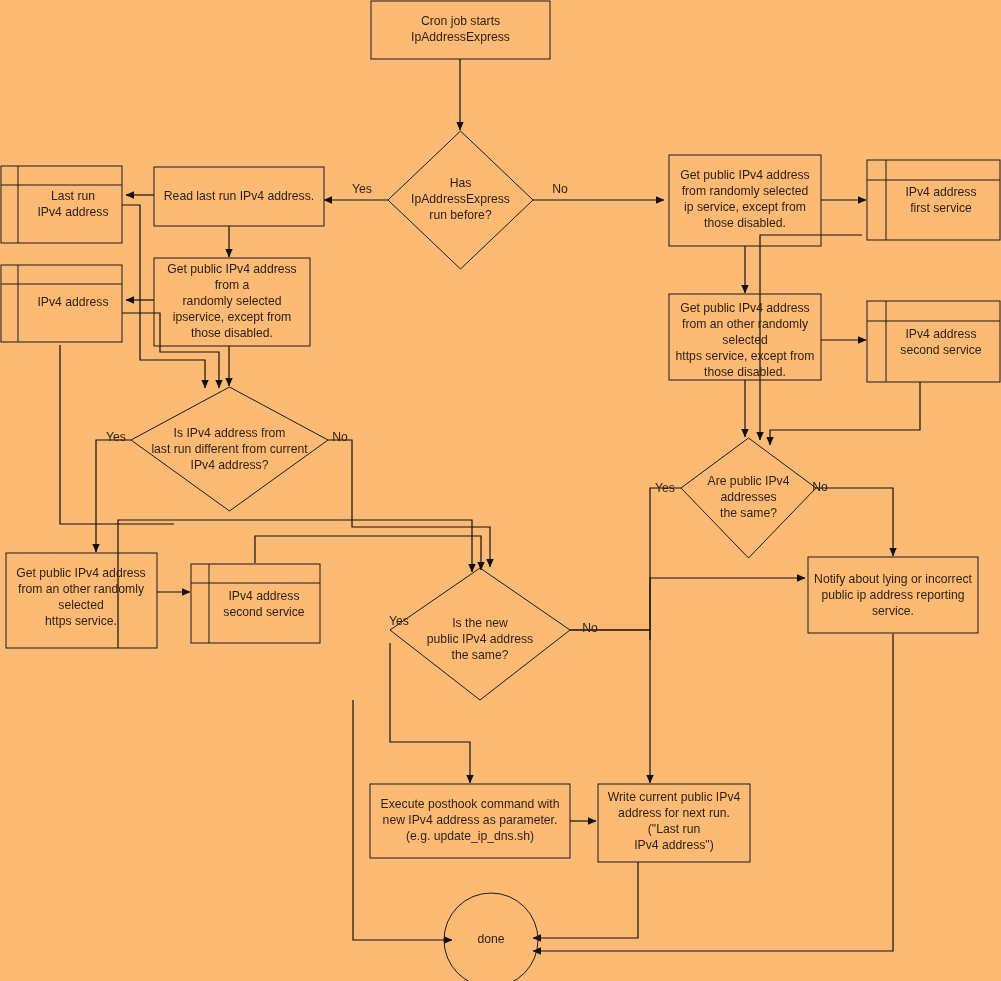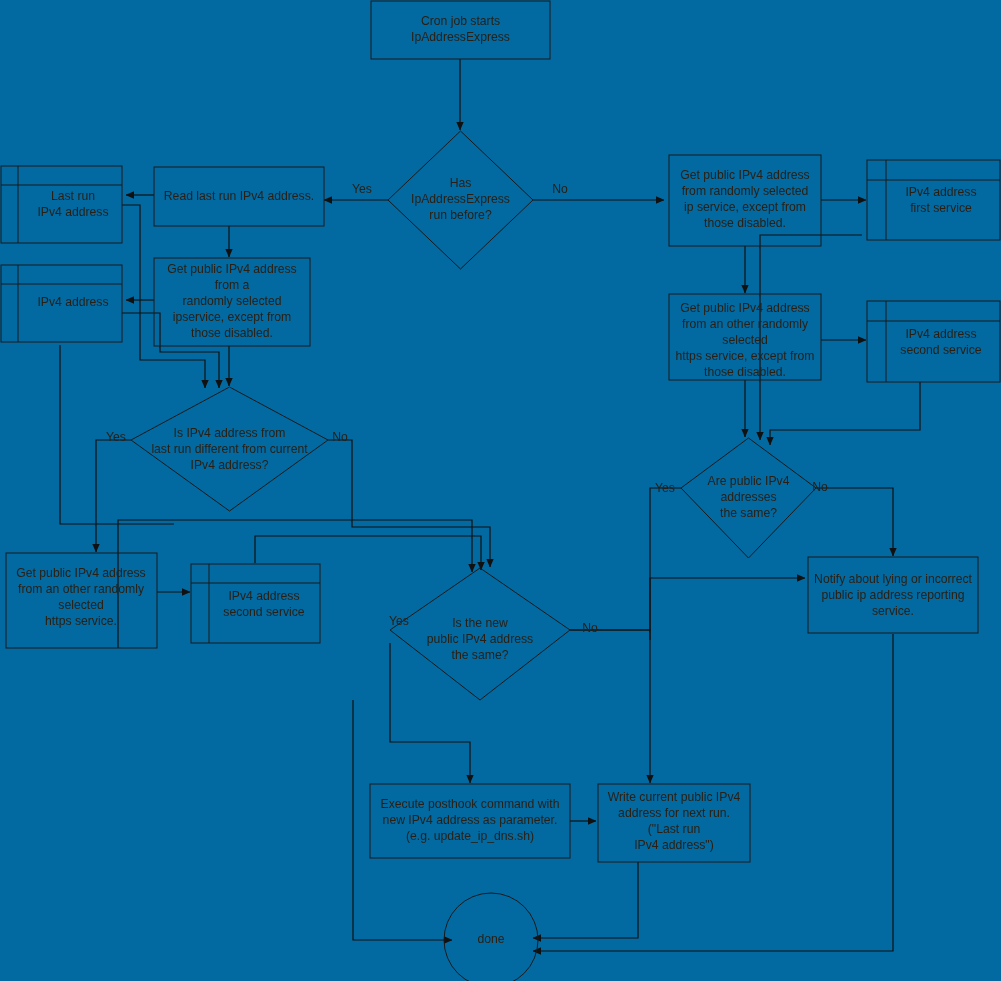--- a/index.html
+++ b/index.html
@@ -4,21 +4,21 @@
 <style>
   html, body {
     margin: 0;
     padding: 0;
     background: #ffffff;
   }
   #diagram-root {
     position: relative;
     width: 1001px;
     height: 981px;
-    background: #0369a1;
+    background: #fdba74;
     font-family: "Liberation Sans", sans-serif;
   }
   svg#flow {
     display: block;
     width: 1001px;
     height: 981px;
   }
   .shape-fill { fill: #ffffff; }
   .shape-stroke { stroke: #1a1a1a; stroke-width: 1; fill: none; }
   .conn { stroke: #111111; stroke-width: 1.2; fill: none; }

